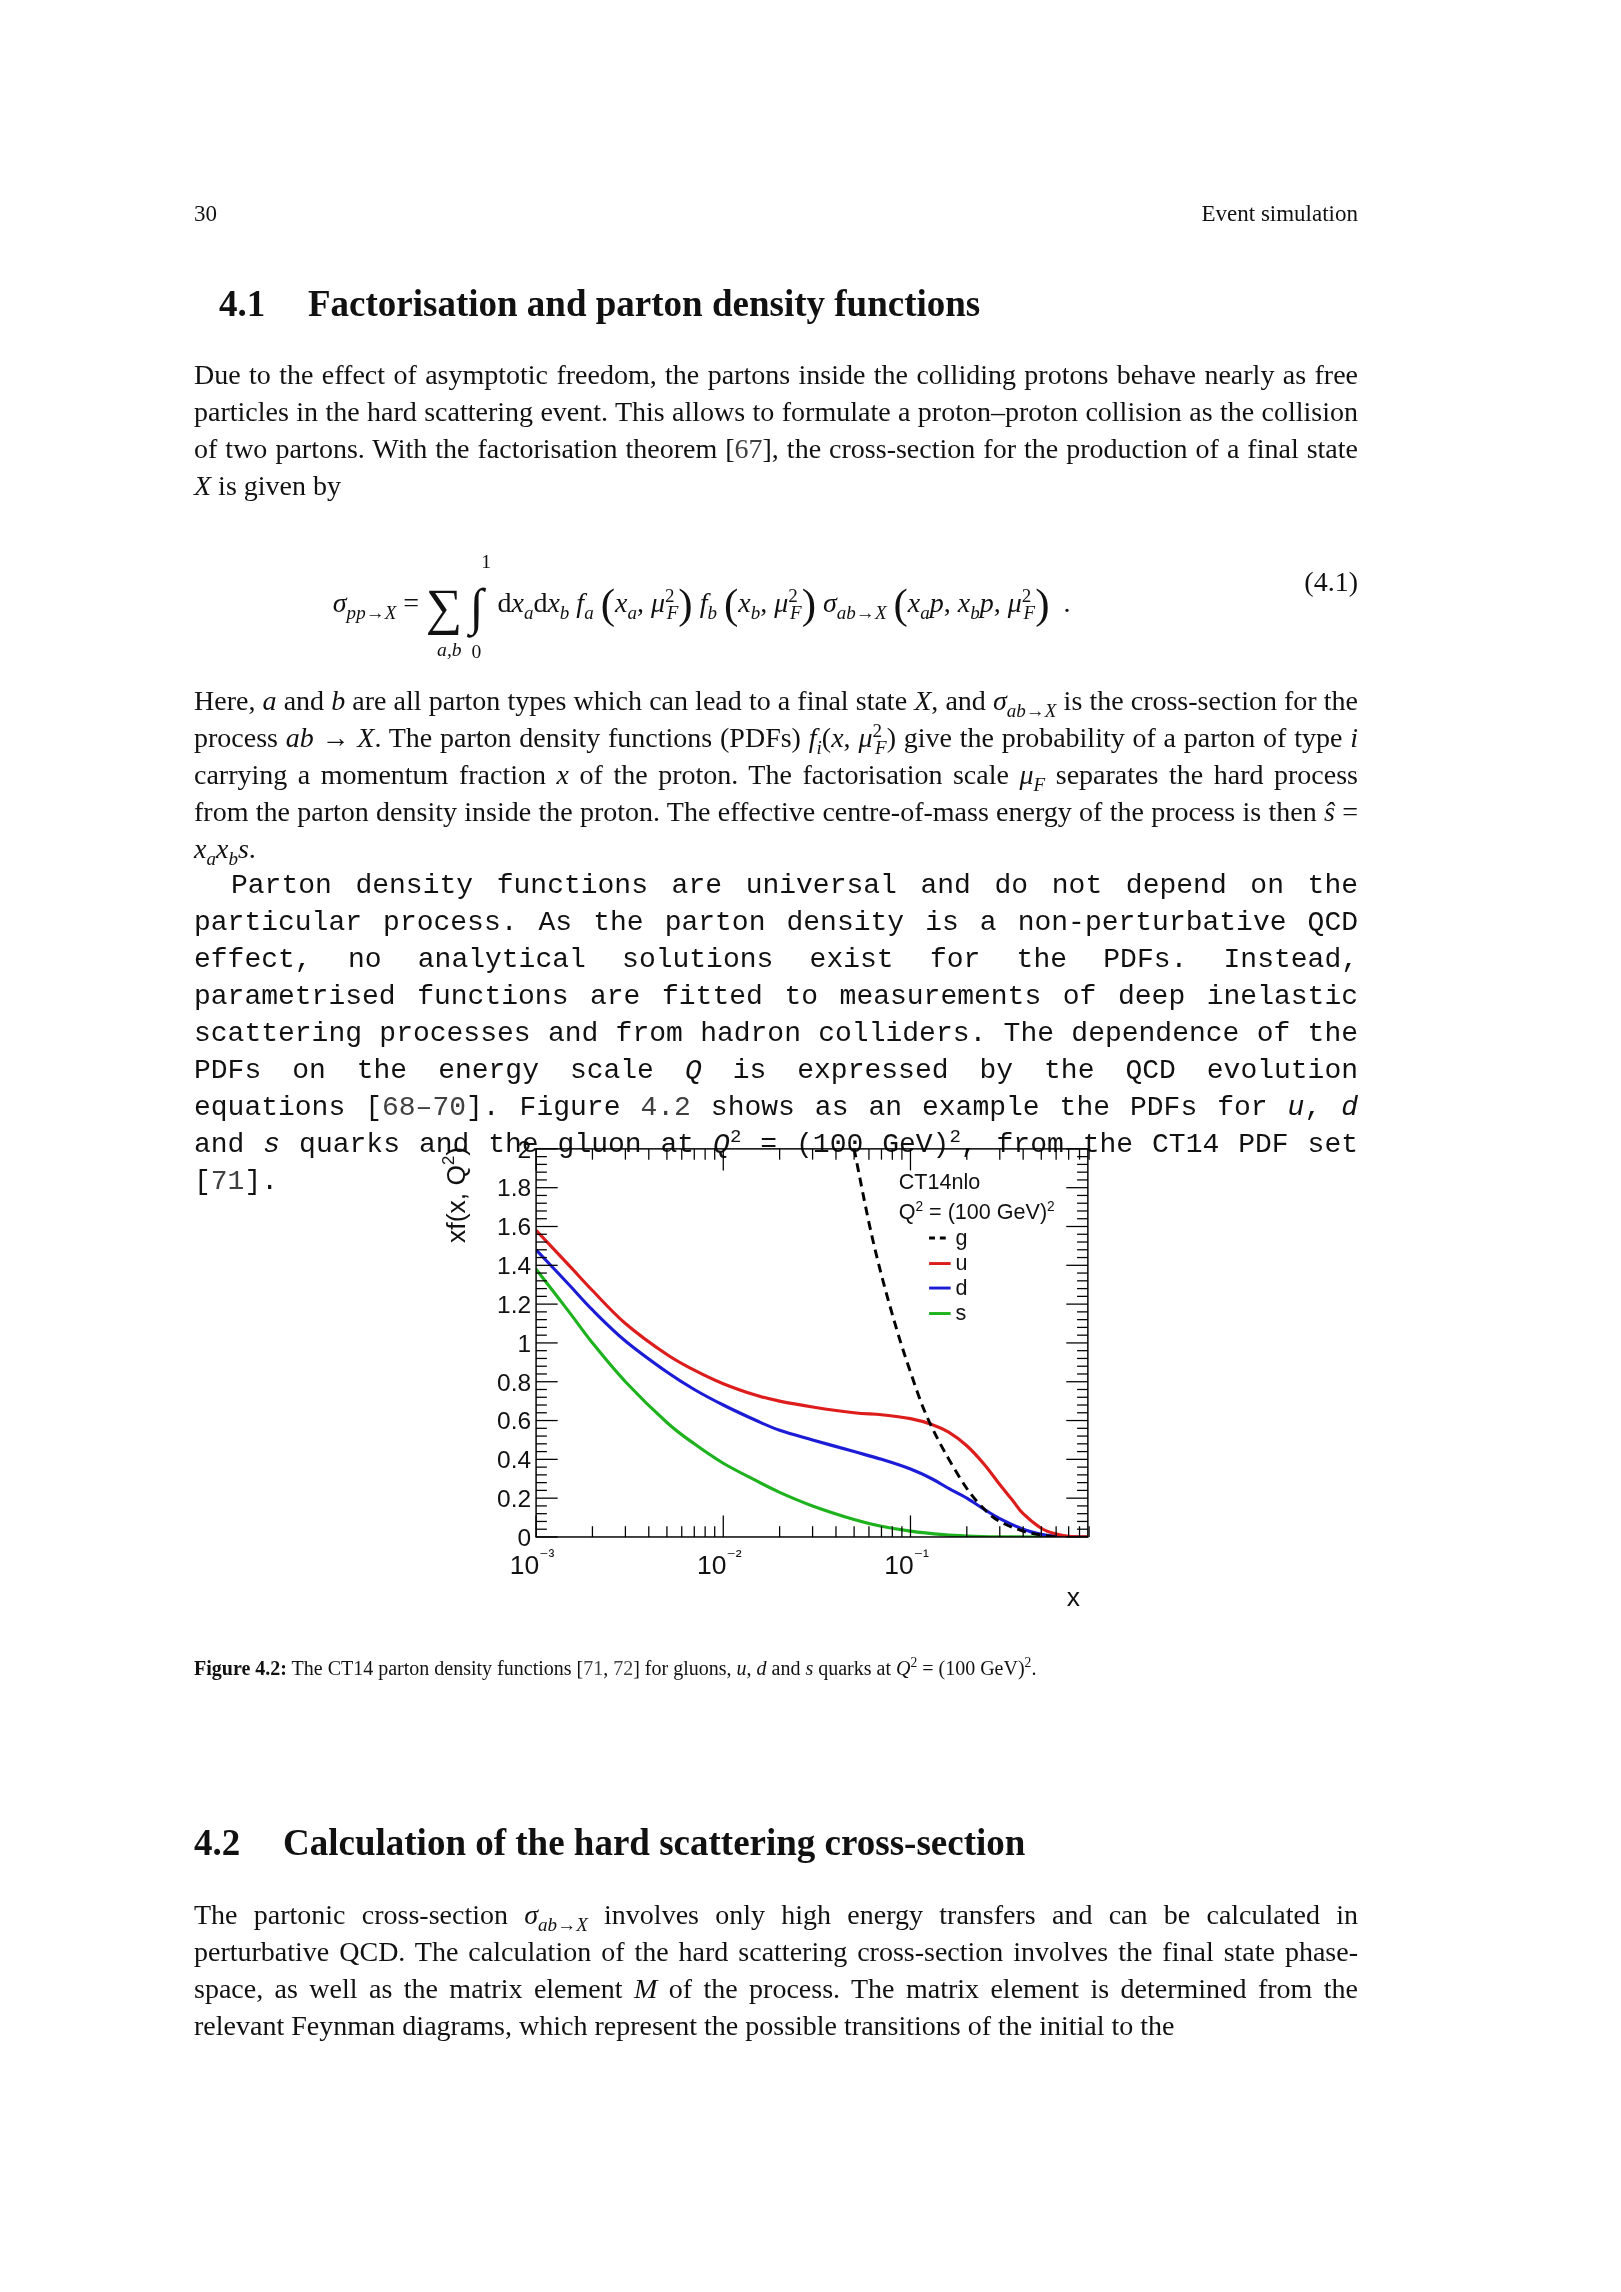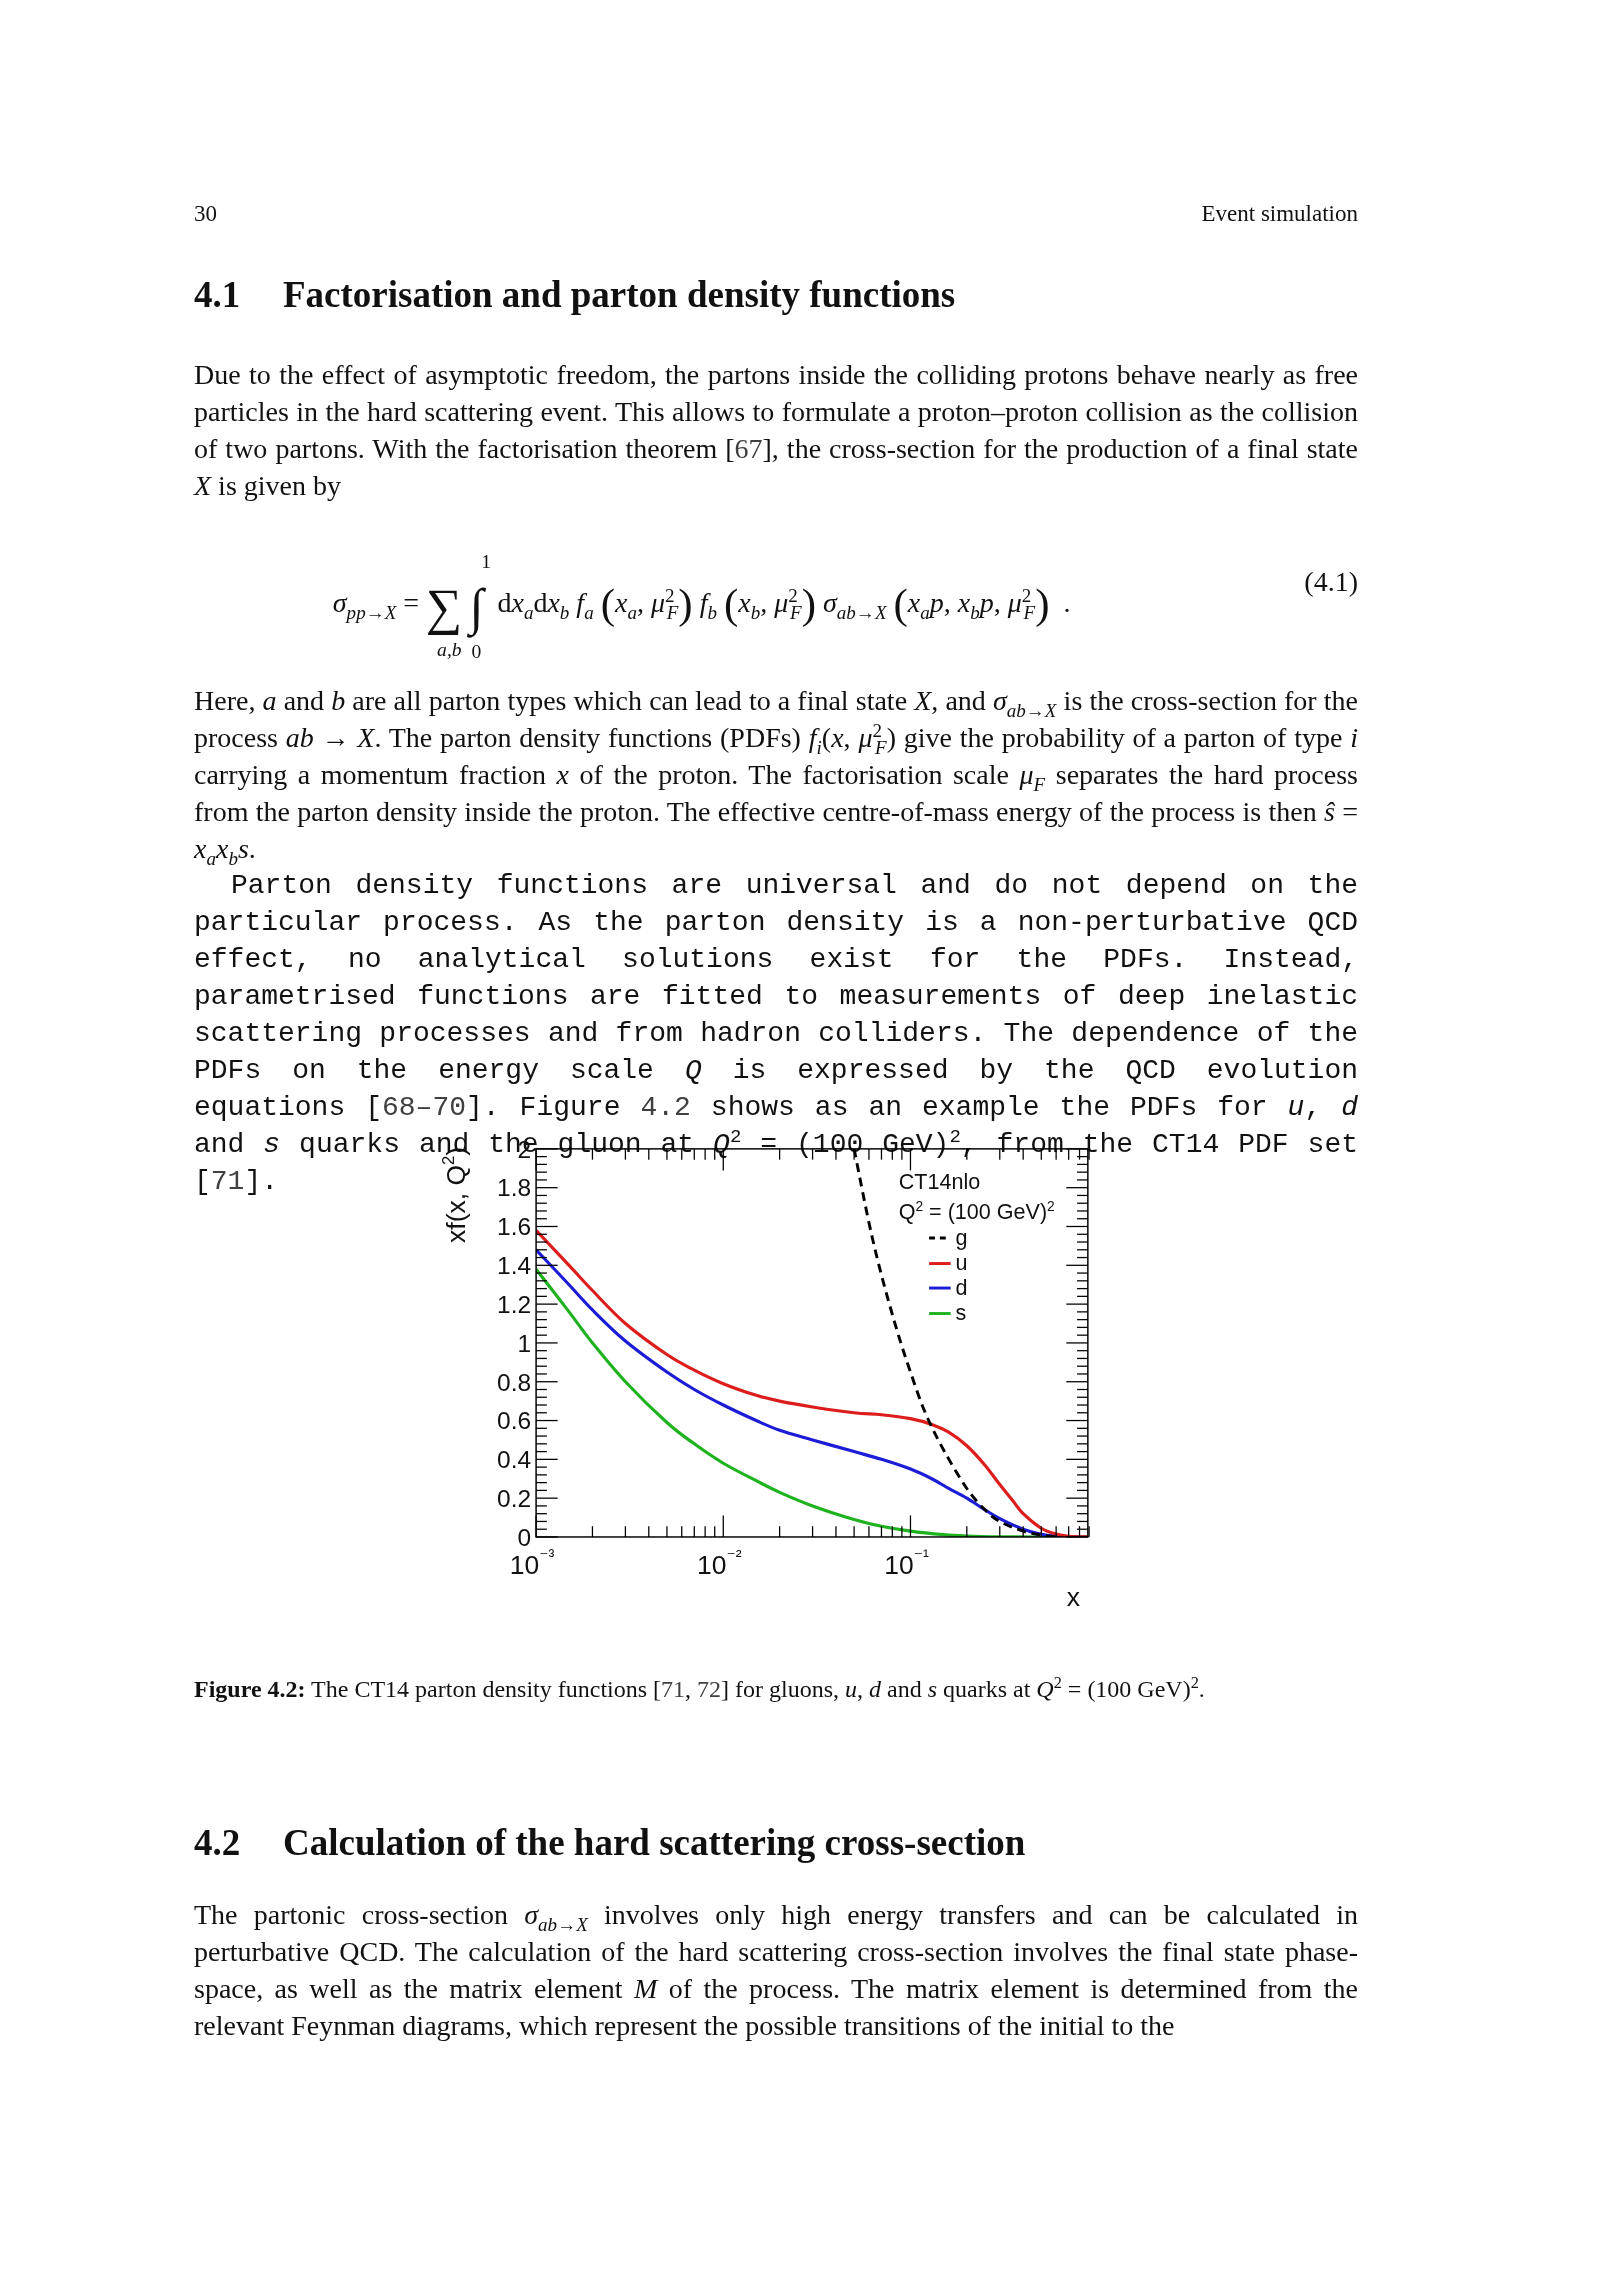--- a/index.html
+++ b/index.html
@@ -17,30 +17,30 @@
   .cite { color:#404040; }
   i, .m { font-style:italic; }
   sub, sup { font-size:0.68em; line-height:0; }
   .eq { position:absolute; top:529px; left:323px; width:1035px; height:137px; font-size:28px; }
   .eqbody { position:absolute; left:9.8px; top:49px; white-space:nowrap; }
   .eqnum { position:absolute; right:0; top:37px; }
   .bigop { font-size:51px; vertical-align:-11.8px; }
   .limits { position:absolute; font-size:19.6px; }
   .paren { font-size:43px; vertical-align:-5.9px; font-weight:lighter; }
   #chart { position:absolute; left:0; top:0; }
-  .caption { position:absolute; left:194px; top:1650px; width:1164px; font-size:24px; line-height:37px; text-align:justify;margin-top:21px; }
+  .caption { position:absolute; left:194px; top:1650px; width:1164px; font-size:20px; line-height:37px; text-align:justify; }
   .caption b { font-weight:bold; }
 </style>
 </head>
 <body>
 
 <div class="abs runhead pagenum">30</div>
 <div class="abs runhead chapter">Event simulation</div>
 
-<h2 style="top:273px;">
+<h2 style="top:282px;margin-left:25px;">
   <span class="num">4.1</span><span>Factorisation and parton density functions</span>
 </h2>
 
 <div class="para" style="top:356px;">
   <p><span>Due to the effect of asymptotic freedom, the partons inside the colliding protons behave nearly as free particles in the hard scattering event. This allows to formulate a proton–proton collision as the collision of two partons. With the factorisation theorem [</span><a class="cite">67</a><span>], the cross-section for the production of a final state </span><i>X</i><span> is given by</span></p>
 </div>
 
 <div class="eq">
   <div class="eqbody">
     <span class="m">σ</span><sub class="m">pp→X</sub><span> = </span>

